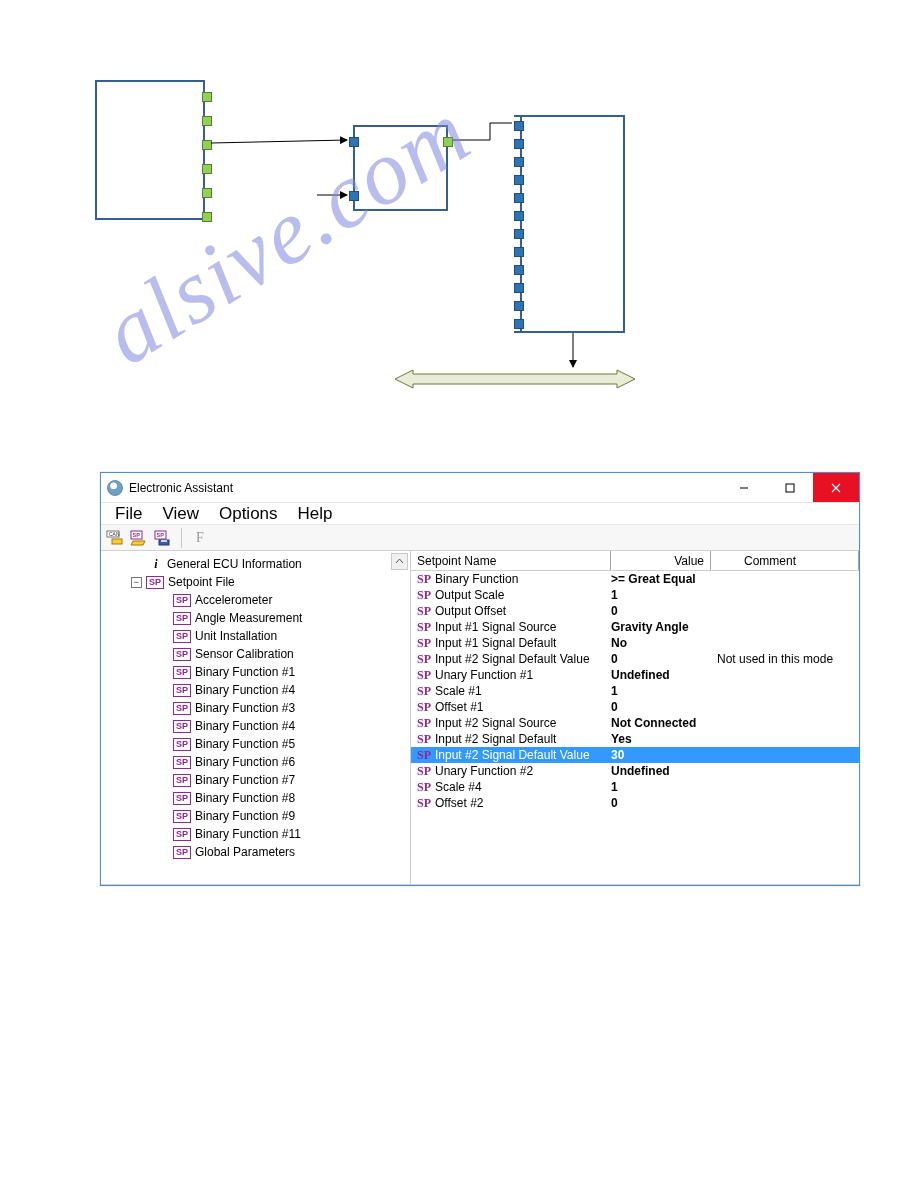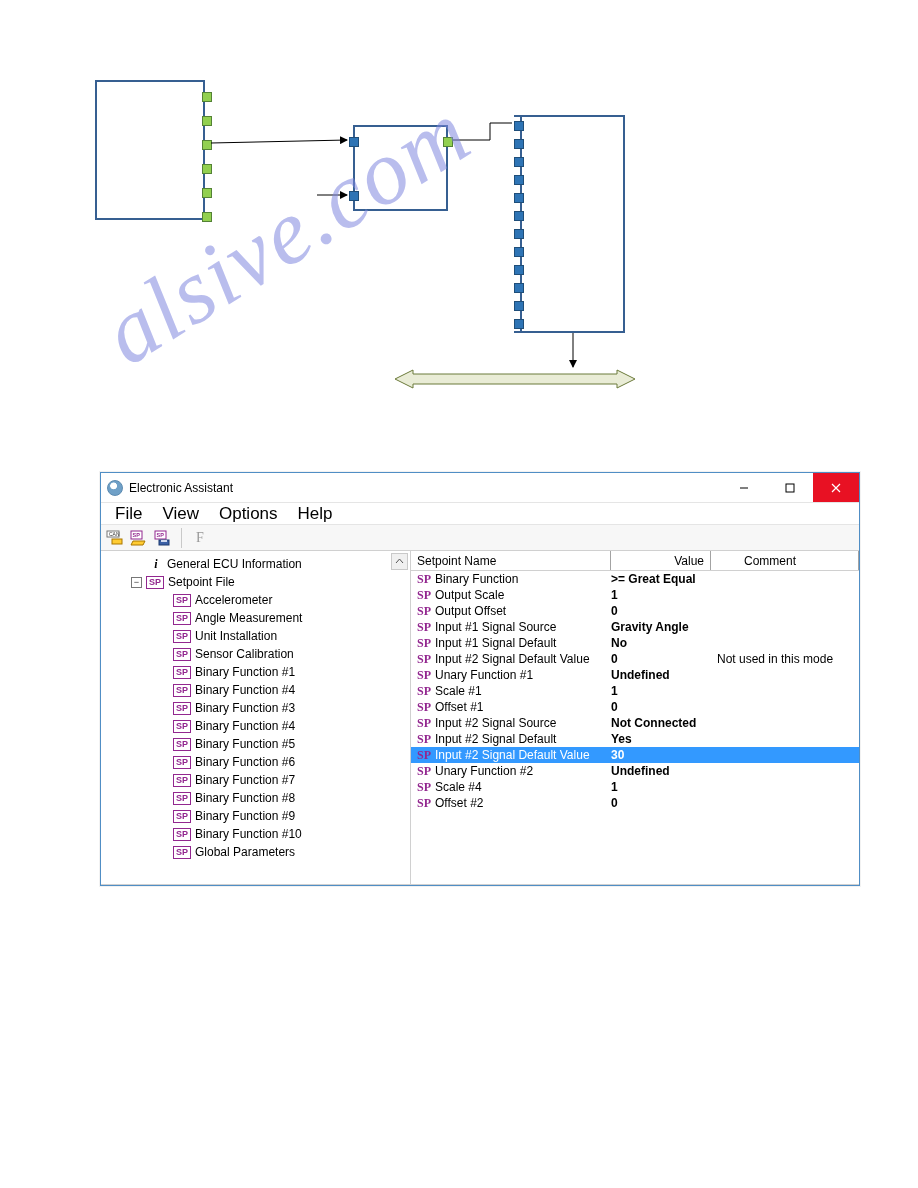--- a/index.html
+++ b/index.html
@@ -353,21 +353,21 @@
           <div class="tree-row indent2">
             <span class="sp-badge">SP</span>
             <span>Binary Function #8</span>
           </div>
           <div class="tree-row indent2">
             <span class="sp-badge">SP</span>
             <span>Binary Function #9</span>
           </div>
           <div class="tree-row indent2">
             <span class="sp-badge">SP</span>
-            <span>Binary Function #10</span>
+            <span>Binary Function #11</span>
           </div>
           <div class="tree-row indent2">
             <span class="sp-badge">SP</span>
             <span>Global Parameters</span>
           </div>
         </div>
 
     </div>
 
     <div class="grid-pane">

